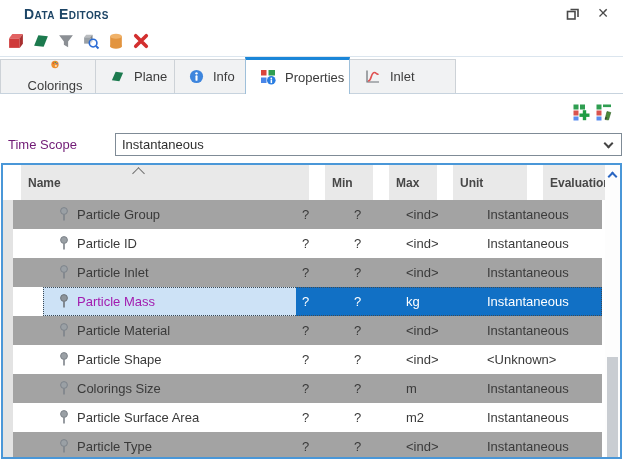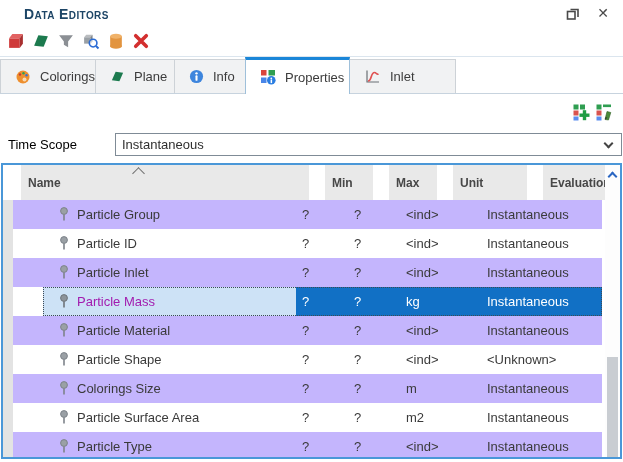--- a/index.html
+++ b/index.html
@@ -19,33 +19,33 @@
   .toolbar { position:absolute; top:31px; left:6px; display:flex; gap:6px; }
   .tool { width:19px; height:19px; display:flex; align-items:center; justify-content:center; }
   .hdr-sep { position:absolute; top:56px; left:0; right:0; height:1px; background:#dbe5ee; }
 
   
   .tabstrip { position:absolute; top:58px; left:0; width:623px; height:36px;
               border-bottom:1px solid #c7d3de; display:flex; align-items:flex-end; }
   .tab { height:34px; display:flex; align-items:center; gap:9px; padding-left:14px;
          background:#f1f2f3; border:1px solid #cdd2d7; border-bottom:none;
          font-size:13px; color:#3c3c3c; margin-left:-1px; }
-  .tab:first-child { margin-left:0; }
+  .tab:first-child { margin-left:0;flex-direction:column; }
   .tab-colorings { width:96px; } .tab-plane { width:80px;text-align:center; } .tab-info { width:72px; }
   .tab-properties { width:105px; } .tab-curves { width:107px; }
   .tab.active { height:37px; background:#fff; border-top:3px solid #1a86d8;
                 border-left:1px solid #9fc0da; border-right:1px solid #9fc0da;
                 margin-bottom:-1px; position:relative; z-index:2; }
 
   
   .actions { position:absolute; top:104px; right:10px; display:flex; gap:6px; }
   .actions .tool { width:17px; height:17px; }
 
   
-  .timescope-label { position:absolute; left:8px; top:137px; font-size:13px; color:#000000; }
+  .timescope-label { position:absolute; left:8px; top:137px; font-size:13px; color:#701a75; }
   .dropdown { position:absolute; left:115px; top:133px; width:507px; height:23px;
               border:1px solid #7f8b96; background:#fff; font-size:13px; color:#2f2f2f;
               line-height:21px; padding-left:6px; }
   .dd-arrow { position:absolute; right:9px; top:6px; width:7px; height:7px;
               border-right:2px solid #444; border-bottom:2px solid #444;
               transform:rotate(45deg); }
 
   
   .table { position:absolute; top:163px; left:1px; width:621px; height:296px;
            border:2px solid #4a97d8; background:#fff; overflow:hidden; }
@@ -55,21 +55,21 @@
   .th-name { width:288px; position:relative; } .th-min { width:48px; } .th-max { width:48px; }
   .th-unit { width:74px; } .th-eval { width:124px; }
   .sort-caret { position:absolute; left:113px; top:4px; width:9px; height:9px;
                 border-left:1px solid #6e6e6e; border-top:1px solid #6e6e6e;
                 transform:rotate(45deg); }
 
   .tbody { position:absolute; top:35px; left:0; width:602px; bottom:0; }
   .row { display:flex; height:29px; align-items:stretch; font-size:13px; color:#3a3a3a; }
   .rh { width:10px; background:#e3e3e3; flex:none; }
   .rowbg { width:589px; display:flex; position:relative; background:#fff; }
-  .row.odd .rowbg { background:#c4b5fd;text-align:center; }
+  .row.odd .rowbg { background:#a3a3a3;text-align:center; }
   .indent { width:30px; flex:none; }
   .cell { display:flex; align-items:center; flex:none; }
   .c-name { width:253px; padding-left:16px; gap:8px; }
   .c-min  { width:52px; padding-left:6px; }
   .c-max  { width:52px; padding-left:6px; }
   .c-unit { width:78px; padding-left:6px; }
   .c-eval { width:124px; padding-left:9px; }
   .row.selected .rowbg { background:#fff; }
   .row.selected .c-name { background:#cde2f6; color:#a21caf; }
   .row.selected .c-min, .row.selected .c-max,

